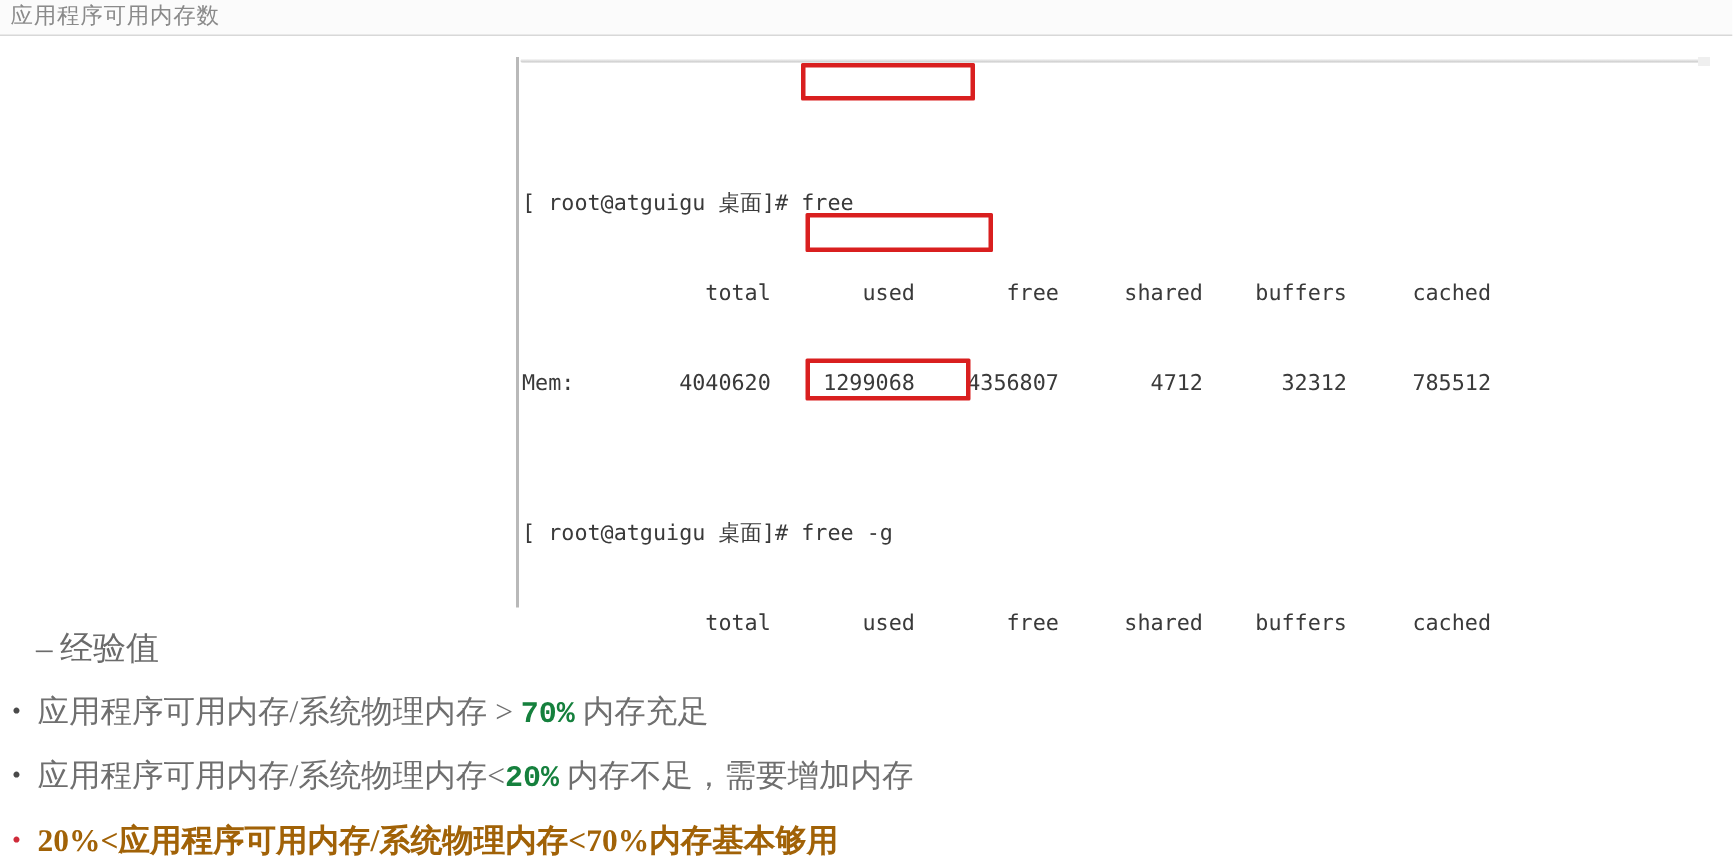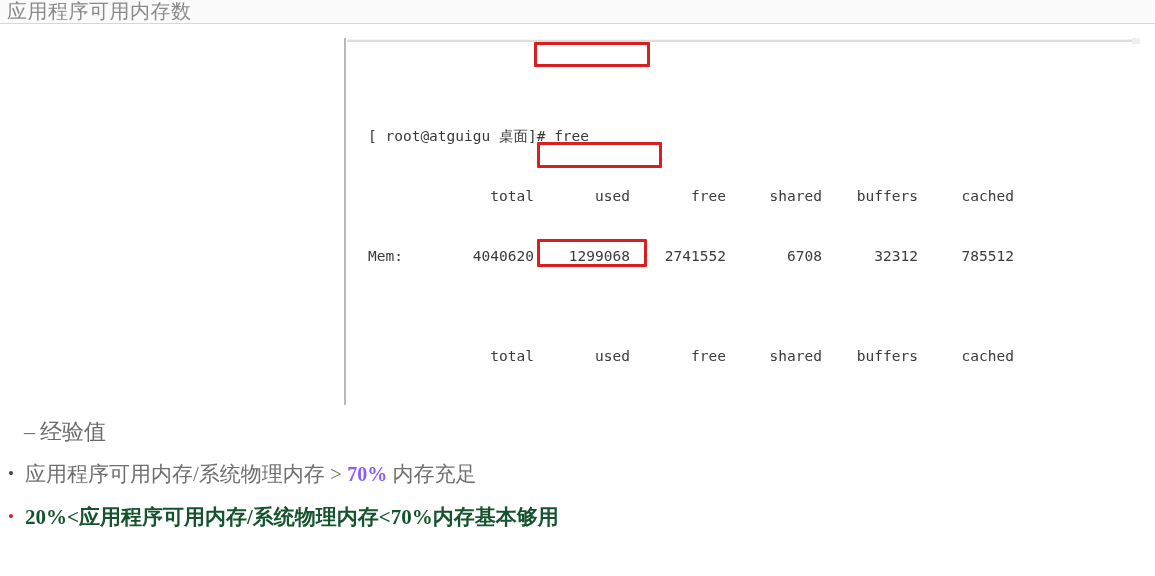--- a/index.html
+++ b/index.html
@@ -25,21 +25,21 @@
     height: 24px;
     background: #fbfbfb;
     border-bottom: 1px solid #d8d8d8;
     box-sizing: border-box;
   }
   .slide-title {
     position: absolute;
     left: 7px;
     top: 1px;
     font-family: "Liberation Serif", "DejaVu Serif", serif;
-    font-size: 20px;
+    font-size: 15px;
     line-height: 21px;
     color: #8a8a8a;
     letter-spacing: 0.5px;
     white-space: nowrap;
   }
 
   
   .term-block {
     position: absolute;
     left: 344px;
@@ -82,21 +82,20 @@
     font-size: 14.5px;
     line-height: 20px;
     color: #3a3a3a;
     white-space: pre;
     letter-spacing: 0px;
   }
   .term-line {
     height: 20px;
     white-space: pre;
     position: relative;
-    margin-left: 20px;
   }
 
   
   .hl-box {
     position: absolute;
     border: 3px solid #d91f1f;
     background: transparent;
     box-sizing: border-box;
     border-radius: 1px;
   }
@@ -138,50 +137,51 @@
     display: inline-block;
     width: 17px;
     font-size: 17px;
     color: #4a4a4a;
     vertical-align: 2px;
   }
   .note-bullet .txt {
     color: #6f6f6f;
   }
   .note-bullet .num {
-    font-family: Liberation Serif, serif;
+    font-family: Liberation Mono, monospace;
     font-weight: bold;
-    color: #8b5cf6;
+    color: #15803d;
     font-size: 20px;
   }
 
   .note-bullet.red .bullet-mark { color: #cf2b3a; }
-  .note-bullet.red .txt { color: #14532d; font-weight: bold; text-align: center; }
+  .note-bullet.red .txt { color: #a16207; font-weight: bold; text-align: center; }
 </style>
 </head>
 <body>
 
 <div class="slide-header">
   <div class="slide-title">应用程序可用内存数</div>
 </div>
 
 <div class="term-block">
 
   <div class="term-left-rule"></div>
   <div class="term-top-rule"></div>
   <div class="term-top-rule-cap"></div>
 
   <div class="term-text">
 
     
     <div class="term-line"><span class="cjk-wrap">[ root@atguigu 桌面]# </span><span>free</span></div>
     <div class="term-line">              total       used       free     shared    buffers     cached</div>
-    <div class="term-line">Mem:        4040620    1299068    2741552       6708      32312     785512</div>
-
-    
+    <div class="term-line">Mem:        4040620    1299068    4356807       4712      32312     785512</div>
+
+    
+    <div class="term-line"><span>[ root@atguigu 桌面]# </span><span>free -g</span></div>
     <div class="term-line">              total       used       free     shared    buffers     cached</div>
     
     
     
 
     
     
     
     
     
@@ -199,18 +199,21 @@
 <div class="notes">
 
   <div class="note-row note-dash">
     <span class="dash-mark">–</span><span>经验值</span>
   </div>
 
   <div class="note-row note-bullet">
     <span class="bullet-mark">•</span><span class="txt">应用程序可用内存/系统物理内存 &gt; </span><span class="num">70%</span><span class="txt"> 内存充足</span>
   </div>
 
+  <div class="note-row note-bullet">
+    <span class="bullet-mark">•</span><span class="txt">应用程序可用内存/系统物理内存&lt;</span><span class="num">20%</span><span class="txt"> 内存不足，需要增加内存</span>
+  </div>
 
   <div class="note-row note-bullet red">
     <span class="bullet-mark">•</span><span class="txt">20%&lt;应用程序可用内存/系统物理内存&lt;70%内存基本够用</span>
   </div>
 
 </div>
 
 </body></html>

